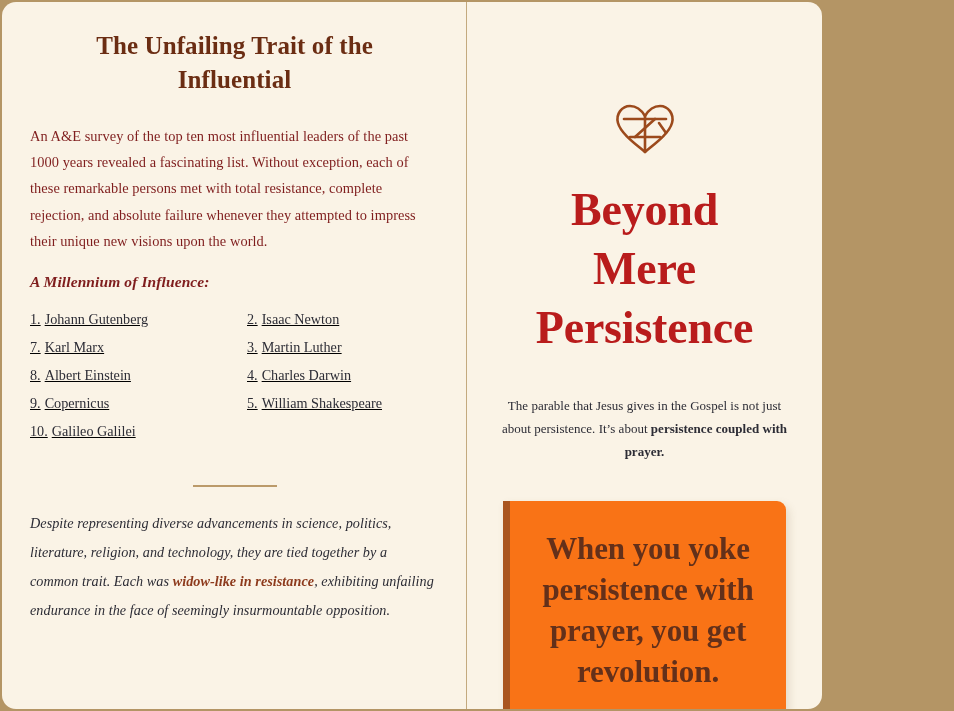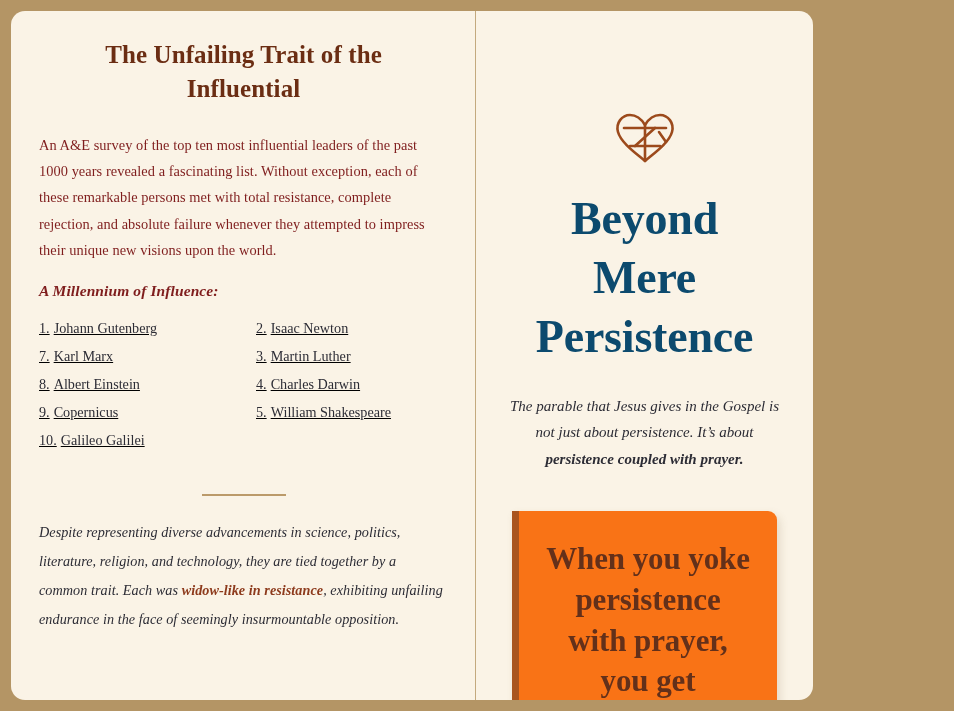--- a/index.html
+++ b/index.html
@@ -14,21 +14,21 @@
     overflow: hidden;
   }
 
   
   .frame {
     position: absolute;
     left: 0; top: 0;
     width: 824px; height: 711px;
     background: #b49565;
     box-sizing: border-box;
-    padding: 11px;
+    padding: 2px;
   }
   .card {
     position: relative;
     width: 100%;
     height: 100%;
     background: #faf3e6;
     border-radius: 14px;
     display: flex;
     box-sizing: border-box;
     overflow: hidden;
@@ -122,36 +122,35 @@
 
   .gem-icon {
     margin: 70px auto 0 auto;
     width: 64px;
     height: 52px;
     display: block;
   }
 
   .right-title {
     margin: 27px 0 0 0;
-    color: #0c4a6e;
+    color: #b91c1c;
     font-size: 46px;
     font-weight: bold;
     line-height: 1.28;
     letter-spacing: -0.2px;
     padding: 0 30px;
   }
 
   .right-body {
-    margin: 26px auto 0 auto;
+    margin: 36px auto 0 auto;
     max-width: 396px;
     color: #2c2c35;
-    font-size: 15px;
+    font-size: 13px;
     line-height: 1.78;
     letter-spacing: 0.02px;
-    font-style: italic;
   }
   .right-body b { font-weight: bold; color: #2c2c35; }
 
   .callout {
     position: relative;
     margin: 38px 8px 0 8px;
     background: #f97316;
     border-left: 7px solid #a9551f;
     border-radius: 0 9px 9px 0;
     padding: 28px 26px 30px 26px;

